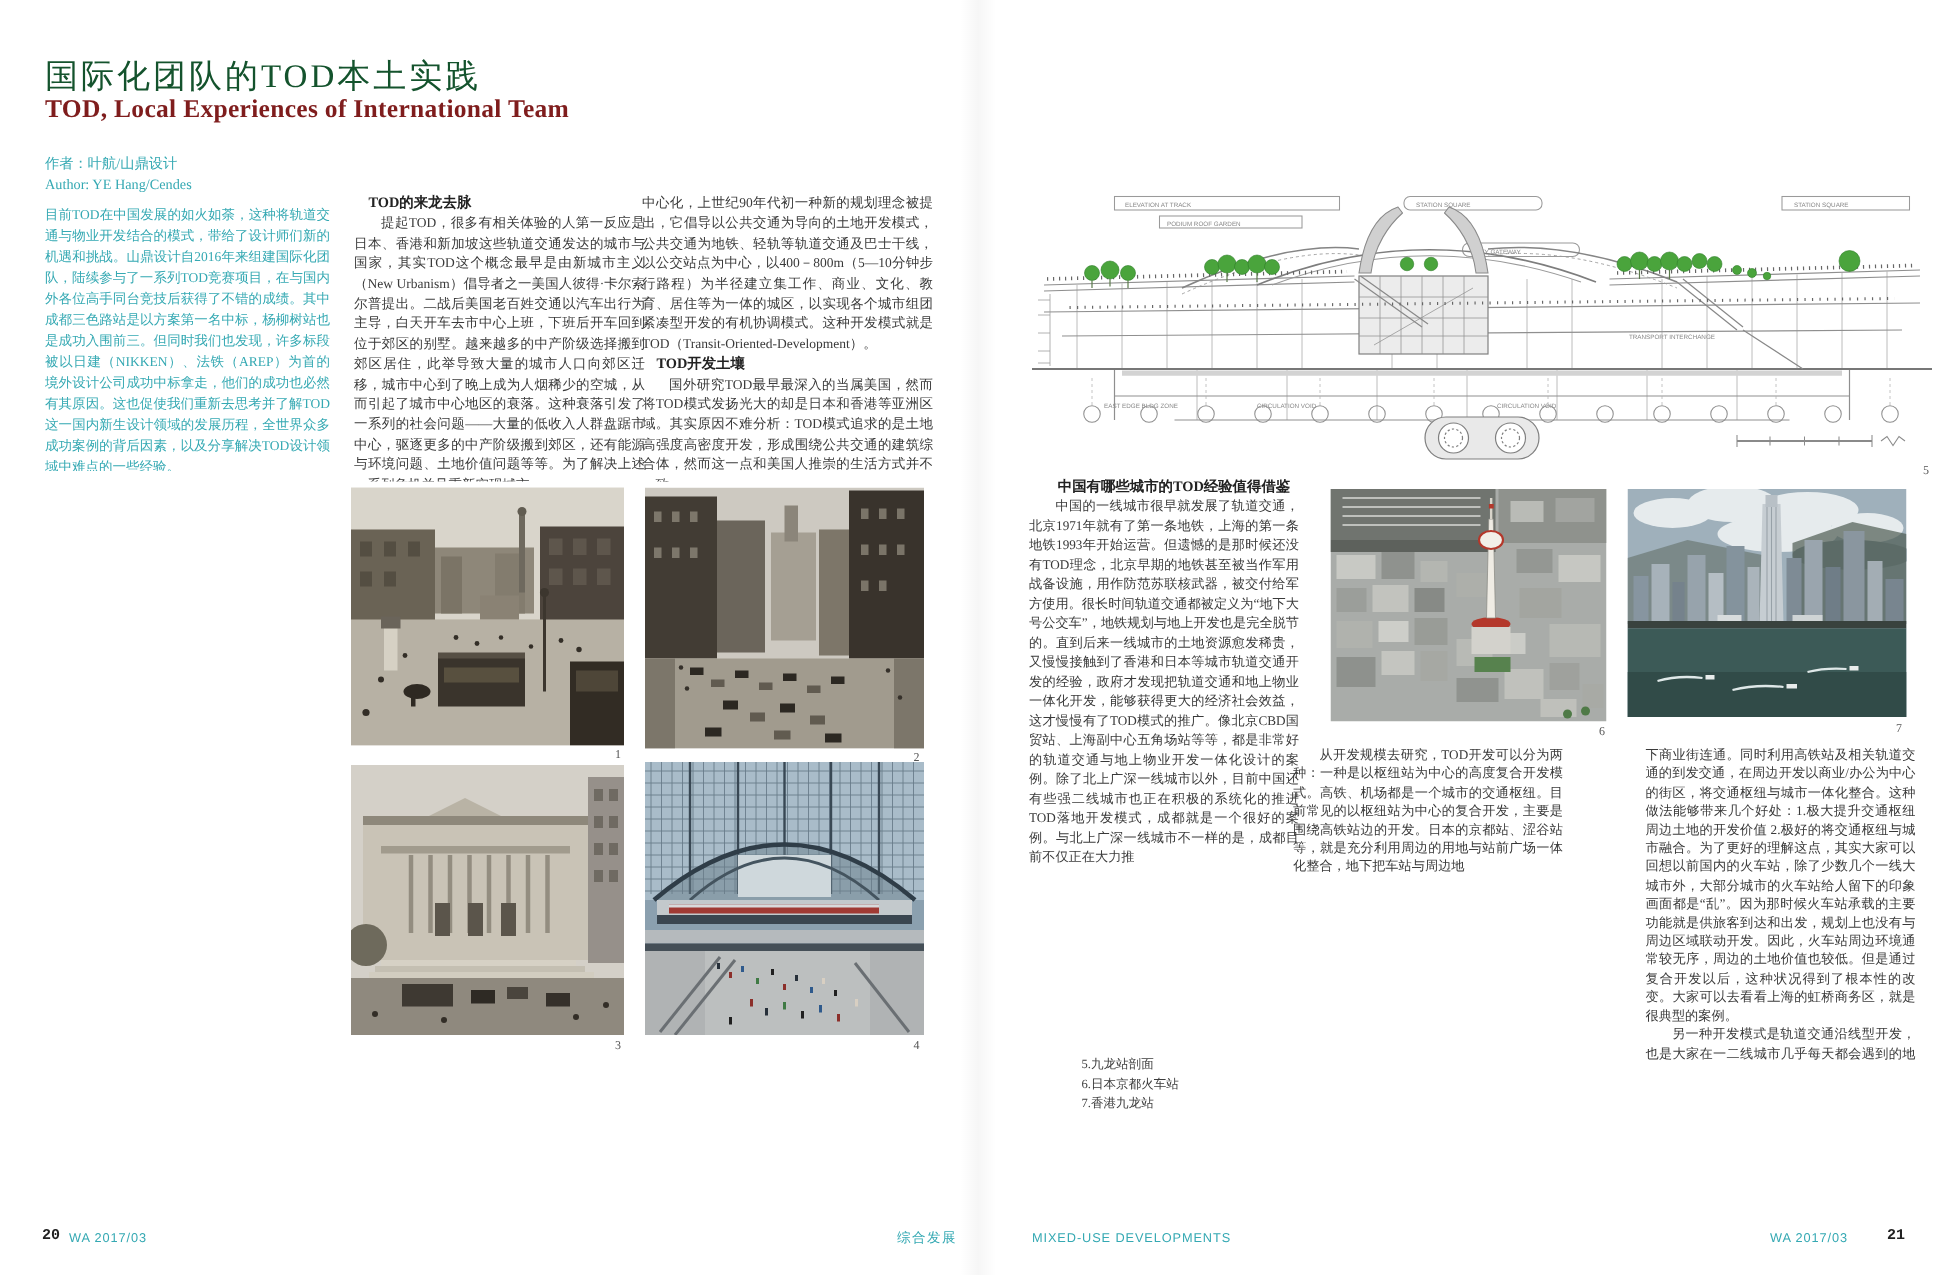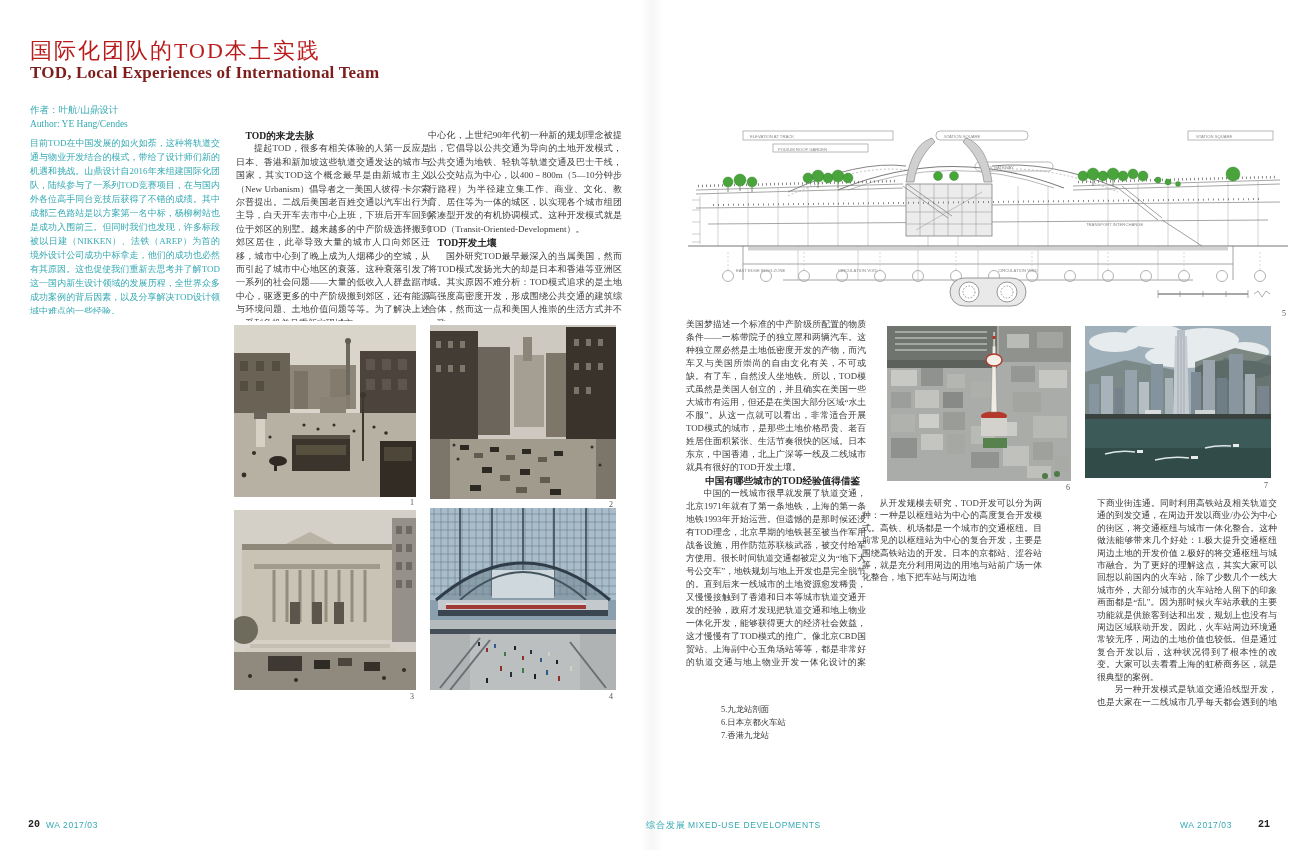--- a/index.html
+++ b/index.html
@@ -2,21 +2,21 @@
 <html><head>
 <meta charset="utf-8">
 <style>
   * { margin:0; padding:0; box-sizing:border-box; }
   html,body { background:#ffffff; }
   body { width:1304px; height:850px; font-family:"Liberation Serif","DejaVu Serif",serif; }
   #spread { position:relative; width:1304px; height:850px; background:#fff; overflow:hidden; }
   .abs { position:absolute; }
   .gutter { left:640px; top:0; width:24px; height:850px;
             background:linear-gradient(to right, rgba(0,0,0,0), rgba(0,0,0,0.035), rgba(0,0,0,0)); }
-  .title-zh { left:30px; top:36px; font-size:22px; letter-spacing:2px; color:#b91c1c; font-weight:400; }
+  .title-zh { left:30px; top:36px; font-size:22px; letter-spacing:2px; color:#14532d; font-weight:400; }
   .title-en { left:30px; top:63px; font-size:17px; letter-spacing:0.2px; color:#7f1d1d; }
   .teal { color:#35a9b3; }
   .author { left:30px; top:103px; font-size:9.5px; line-height:14px; }
   .abstract { left:30px; top:136px; width:190px; height:178px; font-size:9px; line-height:14px;
               text-align:justify; overflow:hidden; }
   .col { font-size:9px; line-height:13.4px; color:#3a3a3a; text-align:justify; overflow:hidden; }
   .col p { text-align:justify; }
   .ind { text-indent:2em; }
   .colhead { font-weight:bold; font-size:9.6px; color:#222; text-indent:1em; }
   .colhead.c2 { text-indent:2em; }
@@ -28,21 +28,21 @@
   .caps { font-size:8.4px; line-height:13px; color:#3c3c3c; }
   .caps-left { left:30px; top:702px; }
   .caps-right { left:686px; top:703px;margin-left:35px; }
   .fignum { font-size:8px; color:#555; }
   figure { position:absolute; margin:0; }
   figure svg { display:block; }
   .footer-sans { font-family:"Liberation Sans","DejaVu Sans",sans-serif; font-size:8.5px; letter-spacing:0.6px; }
   .pagenum { font-family:Liberation Mono, monospace; font-size:10px; font-weight:bold; color:#222; }
   .f-20 { left:28px; top:819px; }
   .f-waL { left:46px; top:820px; }
-  .f-zh { left:598px; top:819px; font-size:9px; letter-spacing:1px;margin-left:48px; }
+  .f-zh { left:598px; top:819px; font-size:9px; letter-spacing:1px; }
   .f-mixed { left:688px; top:820px; }
   .f-waR { left:1180px; top:820px; }
   .f-21 { left:1258px; top:819px; }
   .drw-label { font-family:"Liberation Sans","DejaVu Sans",sans-serif; }
 </style>
 </head>
 <body>
 
 <div id="spread">
   <div class="abs gutter"></div>
@@ -493,21 +493,20 @@
           <line x1="4" y1="84" x2="12" y2="84"></line>
           <line x1="4" y1="96" x2="12" y2="96"></line>
         <line x1="4" y1="108" x2="12" y2="108"></line>
           <line x1="4" y1="116" x2="12" y2="116"></line>
       </g>
     </svg>
   </figure>
   <span class="abs fignum" style="left:1282px; top:309px;">5</span>
 
   <div class="abs col c-a">
-    <p>美国梦描述一个标准的中产阶级所配置的物质条件——一栋带院子的独立屋和两辆汽车。这种独立屋必然是土地低密度开发的产物，而汽车又与美国所崇尚的自由文化有关，不可或缺。有了车，自然没人坐地铁。所以，TOD模式虽然是美国人创立的，并且确实在美国一些大城市有运用，但还是在美国大部分区域“水土不服”。从这一点就可以看出，非常适合开展TOD模式的城市，是那些土地价格昂贵、老百姓居住面积紧张、生活节奏很快的区域。日本东京，中国香港，北上广深等一线及二线城市就具有很好的TOD开发土壤。</p>
     <div class="colhead c2">中国有哪些城市的TOD经验值得借鉴</div>
     <p class="ind">中国的一线城市很早就发展了轨道交通，北京1971年就有了第一条地铁，上海的第一条地铁1993年开始运营。但遗憾的是那时候还没有TOD理念，北京早期的地铁甚至被当作军用战备设施，用作防范苏联核武器，被交付给军方使用。很长时间轨道交通都被定义为“地下大号公交车”，地铁规划与地上开发也是完全脱节的。直到后来一线城市的土地资源愈发稀贵，又慢慢接触到了香港和日本等城市轨道交通开发的经验，政府才发现把轨道交通和地上物业一体化开发，能够获得更大的经济社会效益，这才慢慢有了TOD模式的推广。像北京CBD国贸站、上海副中心五角场站等等，都是非常好的轨道交通与地上物业开发一体化设计的案例。除了北上广深一线城市以外，目前中国还有些强二线城市也正在积极的系统化的推进TOD落地开发模式，成都就是一个很好的案例。与北上广深一线城市不一样的是，成都目前不仅正在大力推</p>
   </div>
 
   <figure style="left:887px; top:326px;">
     <svg width="184" height="155" viewBox="0 0 184 155">
       <rect width="184" height="155" fill="#a9aca9"></rect>
       <g>
         <rect x="4" y="44" width="26" height="16" fill="#c8c9c4"></rect>
           <rect x="34" y="40" width="22" height="20" fill="#8f928e"></rect>

